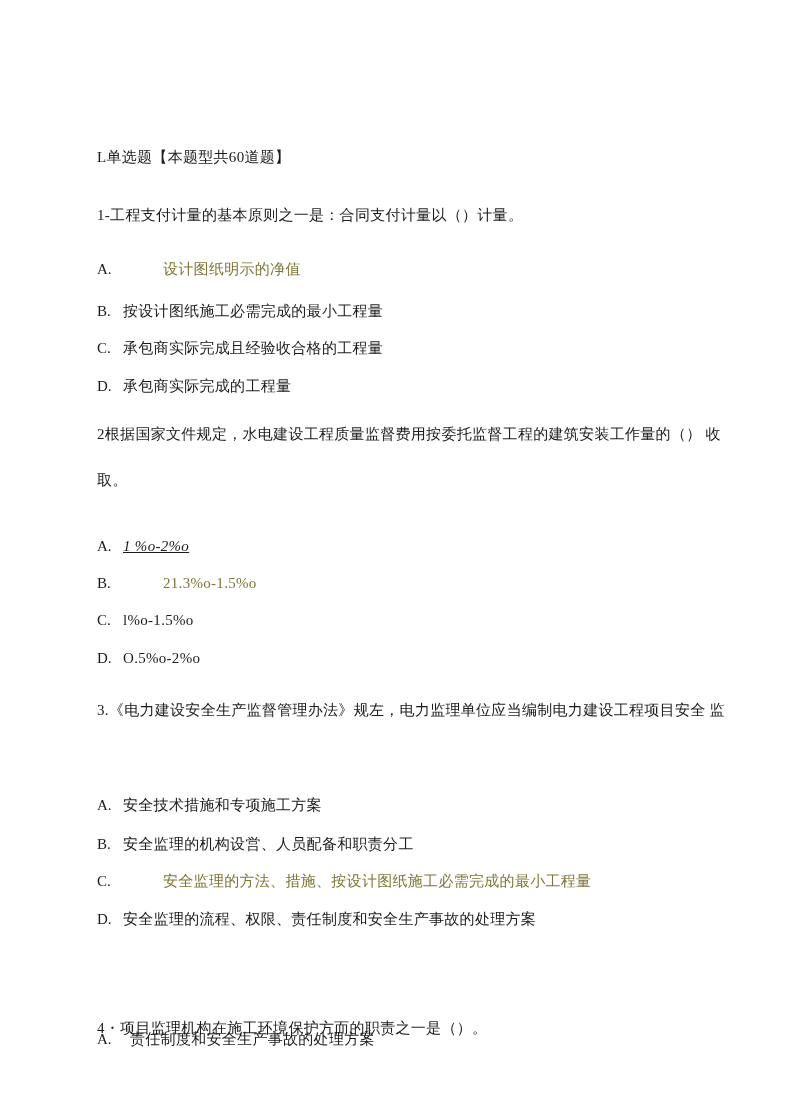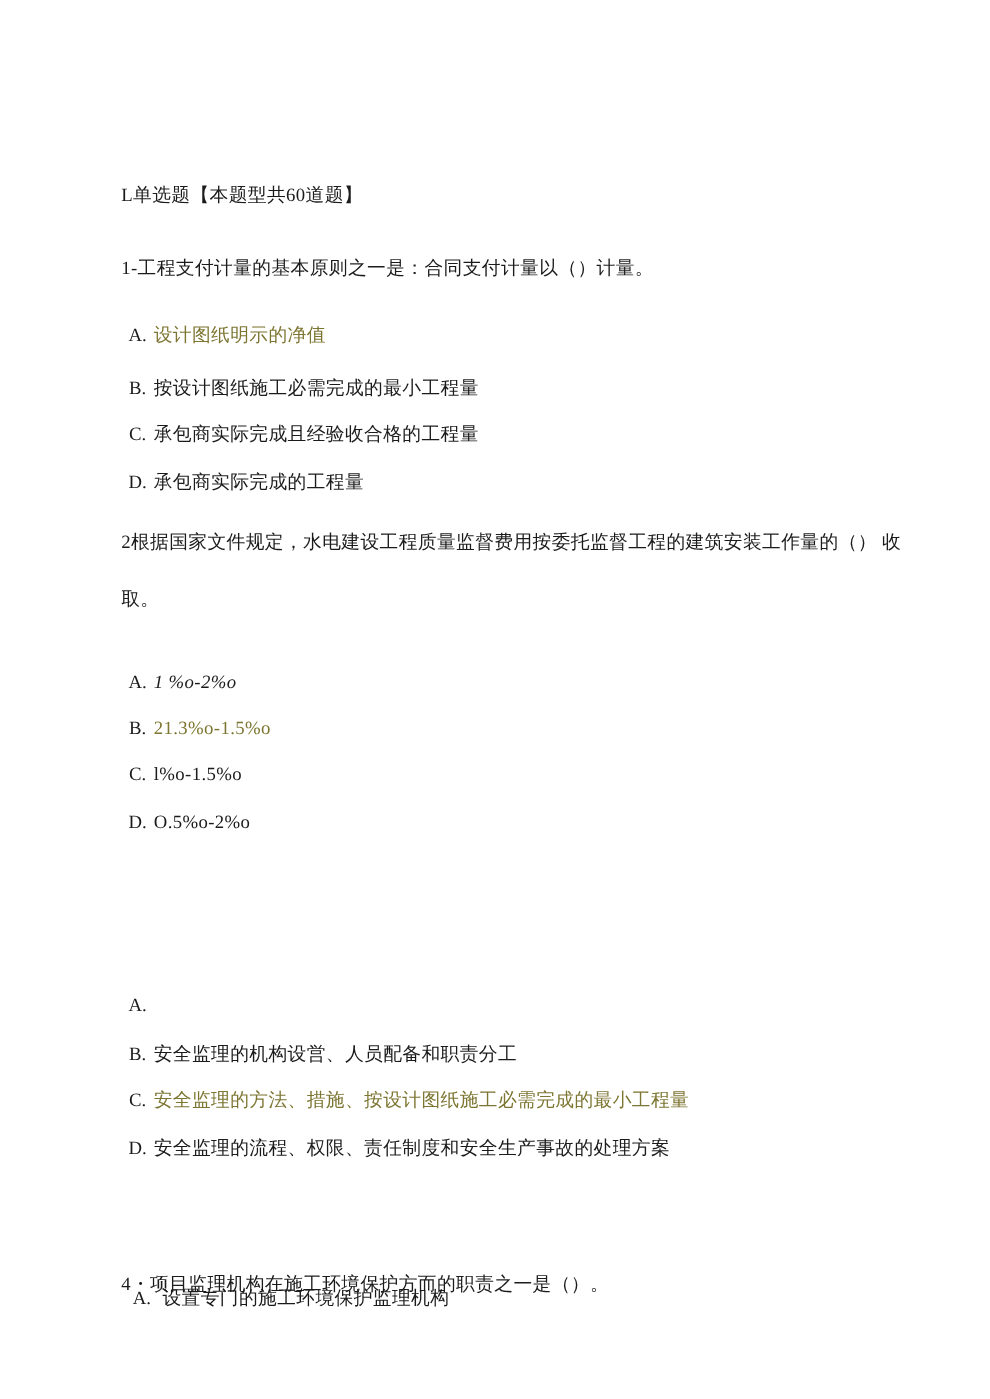--- a/index.html
+++ b/index.html
@@ -14,21 +14,20 @@
   }
   .page {
     position: relative;
     width: 792px;
     height: 1119px;
     background: var(--page_bg);
     overflow: hidden;
     font-family: "Liberation Serif", "DejaVu Serif", serif;
     font-size: 15px;
     color: var(--text);
-    text-align: center;
   }
   .line {
     position: absolute;
     left: 97px;
     white-space: nowrap;
     line-height: 20px;
     letter-spacing: 0.3px;
   }
   .opt {
     position: absolute;
@@ -42,22 +41,22 @@
     display: inline-block;
     width: 26px;
     flex: 0 0 auto;
   }
   .letter.wide {
     width: 33px;
   }
   .opt-text {
     letter-spacing: 0.3px;
   }
-  .hl { color: var(--highlight); }
-  .it { font-style: italic; }
+  .hl { color: var(--highlight); margin-left: 40px; }
+  .it { font-style: italic; text-decoration: underline; }
 </style>
 </head>
 <body>
 
 <div class="page">
 
   <div class="line" style="top:147px">L单选题【本题型共60道题】</div>
 
   <div class="line" style="top:205px">1-工程支付计量的基本原则之一是：合同支付计量以（）计量。</div>
   <div class="opt" style="top:259px">
@@ -89,35 +88,37 @@
   </div>
   <div class="opt" style="top:610px">
     <span class="letter">C.</span>
     <span class="opt-text">l%o-1.5%o</span>
   </div>
   <div class="opt" style="top:648px">
     <span class="letter">D.</span>
     <span class="opt-text">O.5%o-2%o</span>
   </div>
 
+  <div class="line" style="top:700px">3.《电力建设安全生产监督管理办法》规左，电力监理单位应当编制电力建设工程项目安全 监</div>
   <div class="opt" style="top:795px">
     <span class="letter">A.</span>
+    <span class="opt-text">安全技术措施和专项施工方案</span>
   </div>
   <div class="opt" style="top:834px">
     <span class="letter">B.</span>
     <span class="opt-text">安全监理的机构设営、人员配备和职责分工</span>
   </div>
   <div class="opt" style="top:871px">
     <span class="letter">C.</span>
     <span class="opt-text hl">安全监理的方法、措施、按设计图纸施工必需完成的最小工程量</span>
   </div>
   <div class="opt" style="top:909px">
     <span class="letter">D.</span>
     <span class="opt-text">安全监理的流程、权限、责任制度和安全生产事故的处理方案</span>
   </div>
 
   <div class="line" style="top:1018px">4・项目监理机构在施工环境保护方而的职责之一是（）。</div>
   <div class="opt" style="top:1029px">
     <span class="letter wide">A.</span>
-    <span class="opt-text">设置专门的施工环境保护监理机构</span>
+    <span class="opt-text">责任制度和安全生产事故的处理方案</span>
   </div>
 
 </div>
 
 </body></html>

